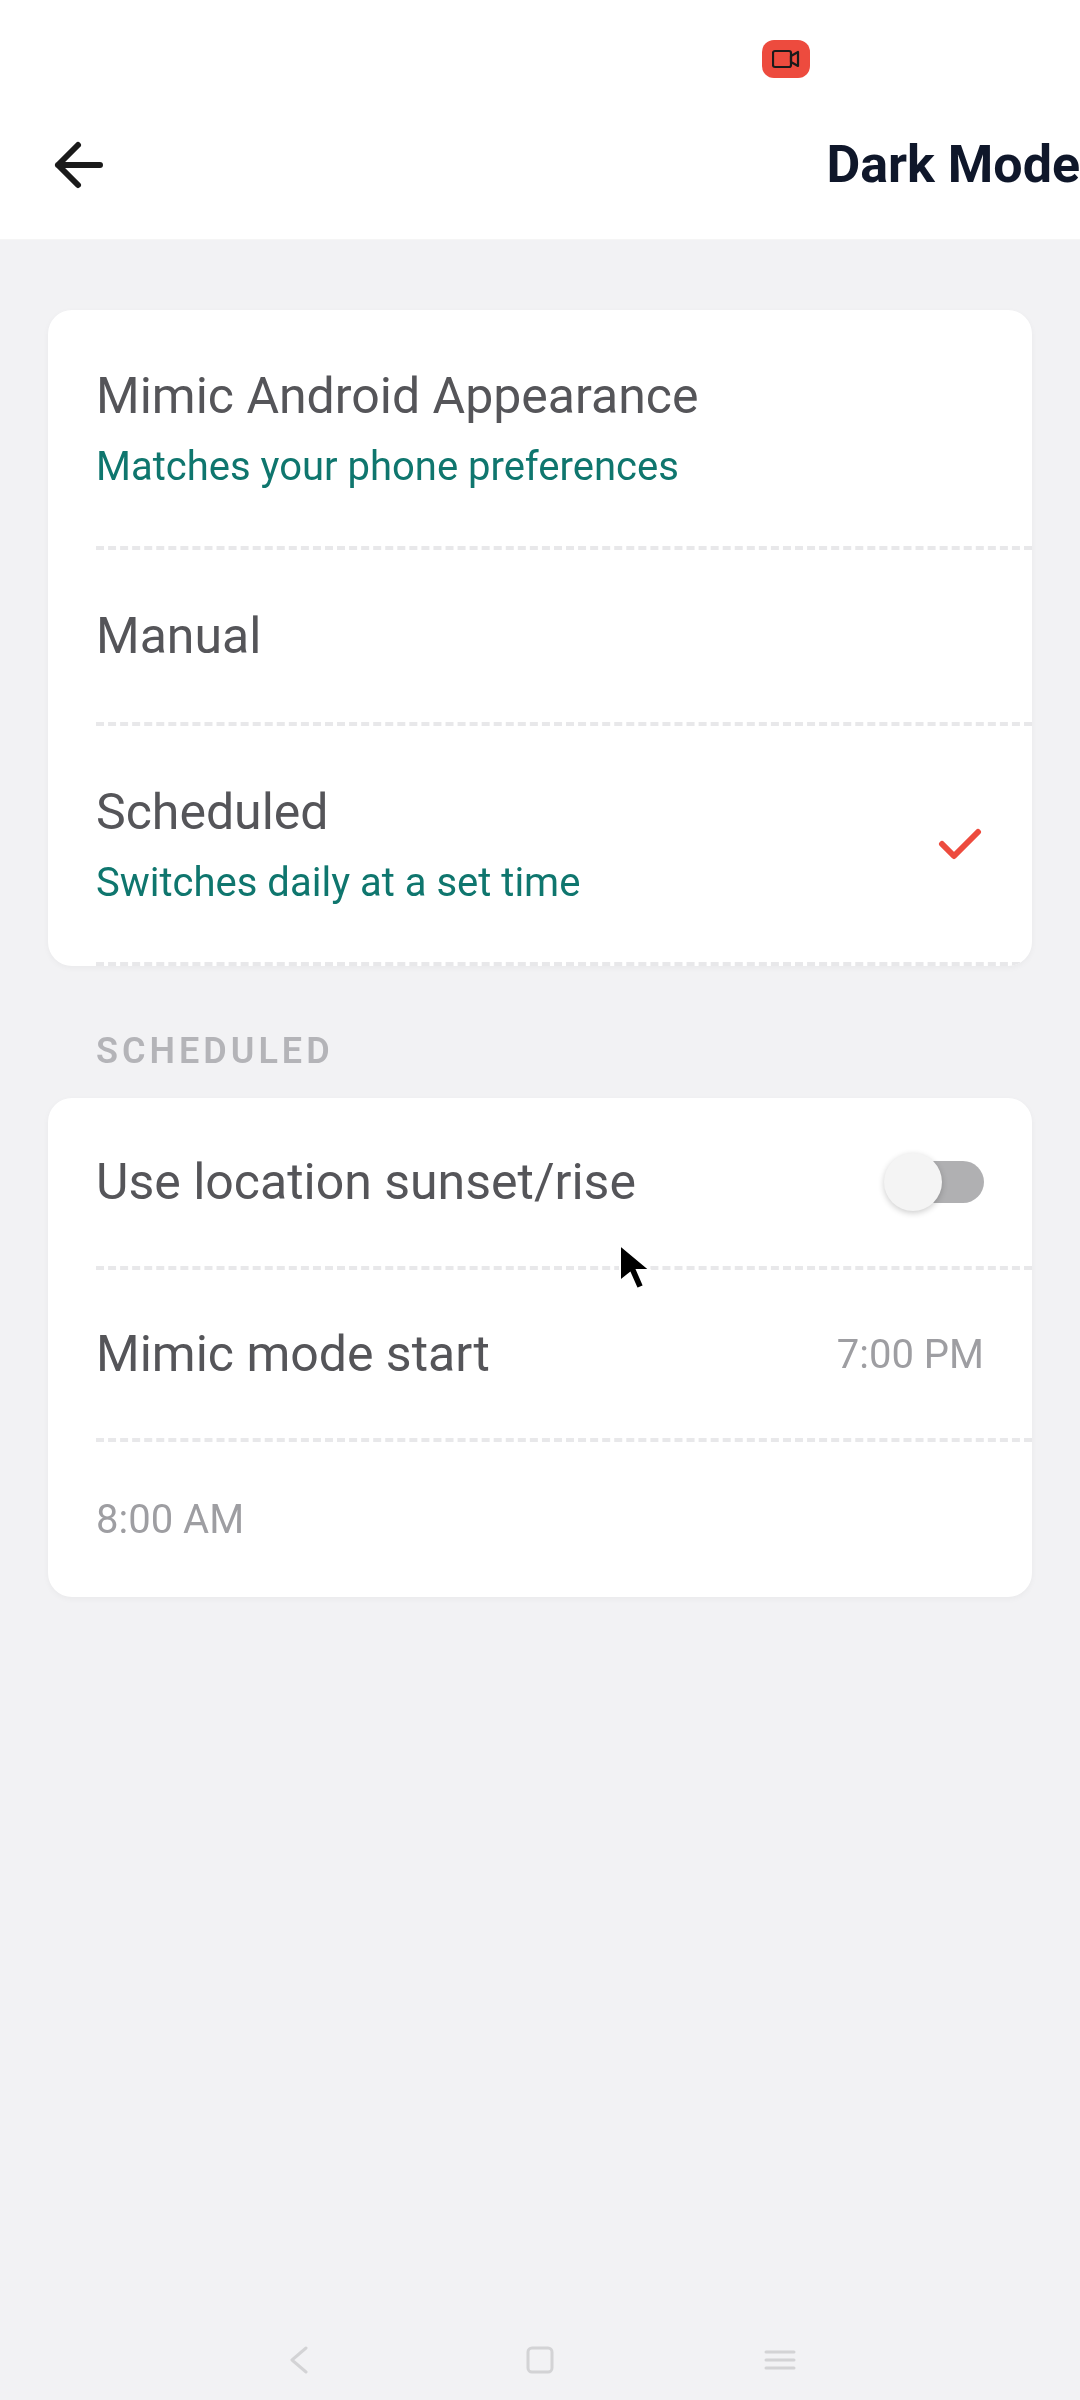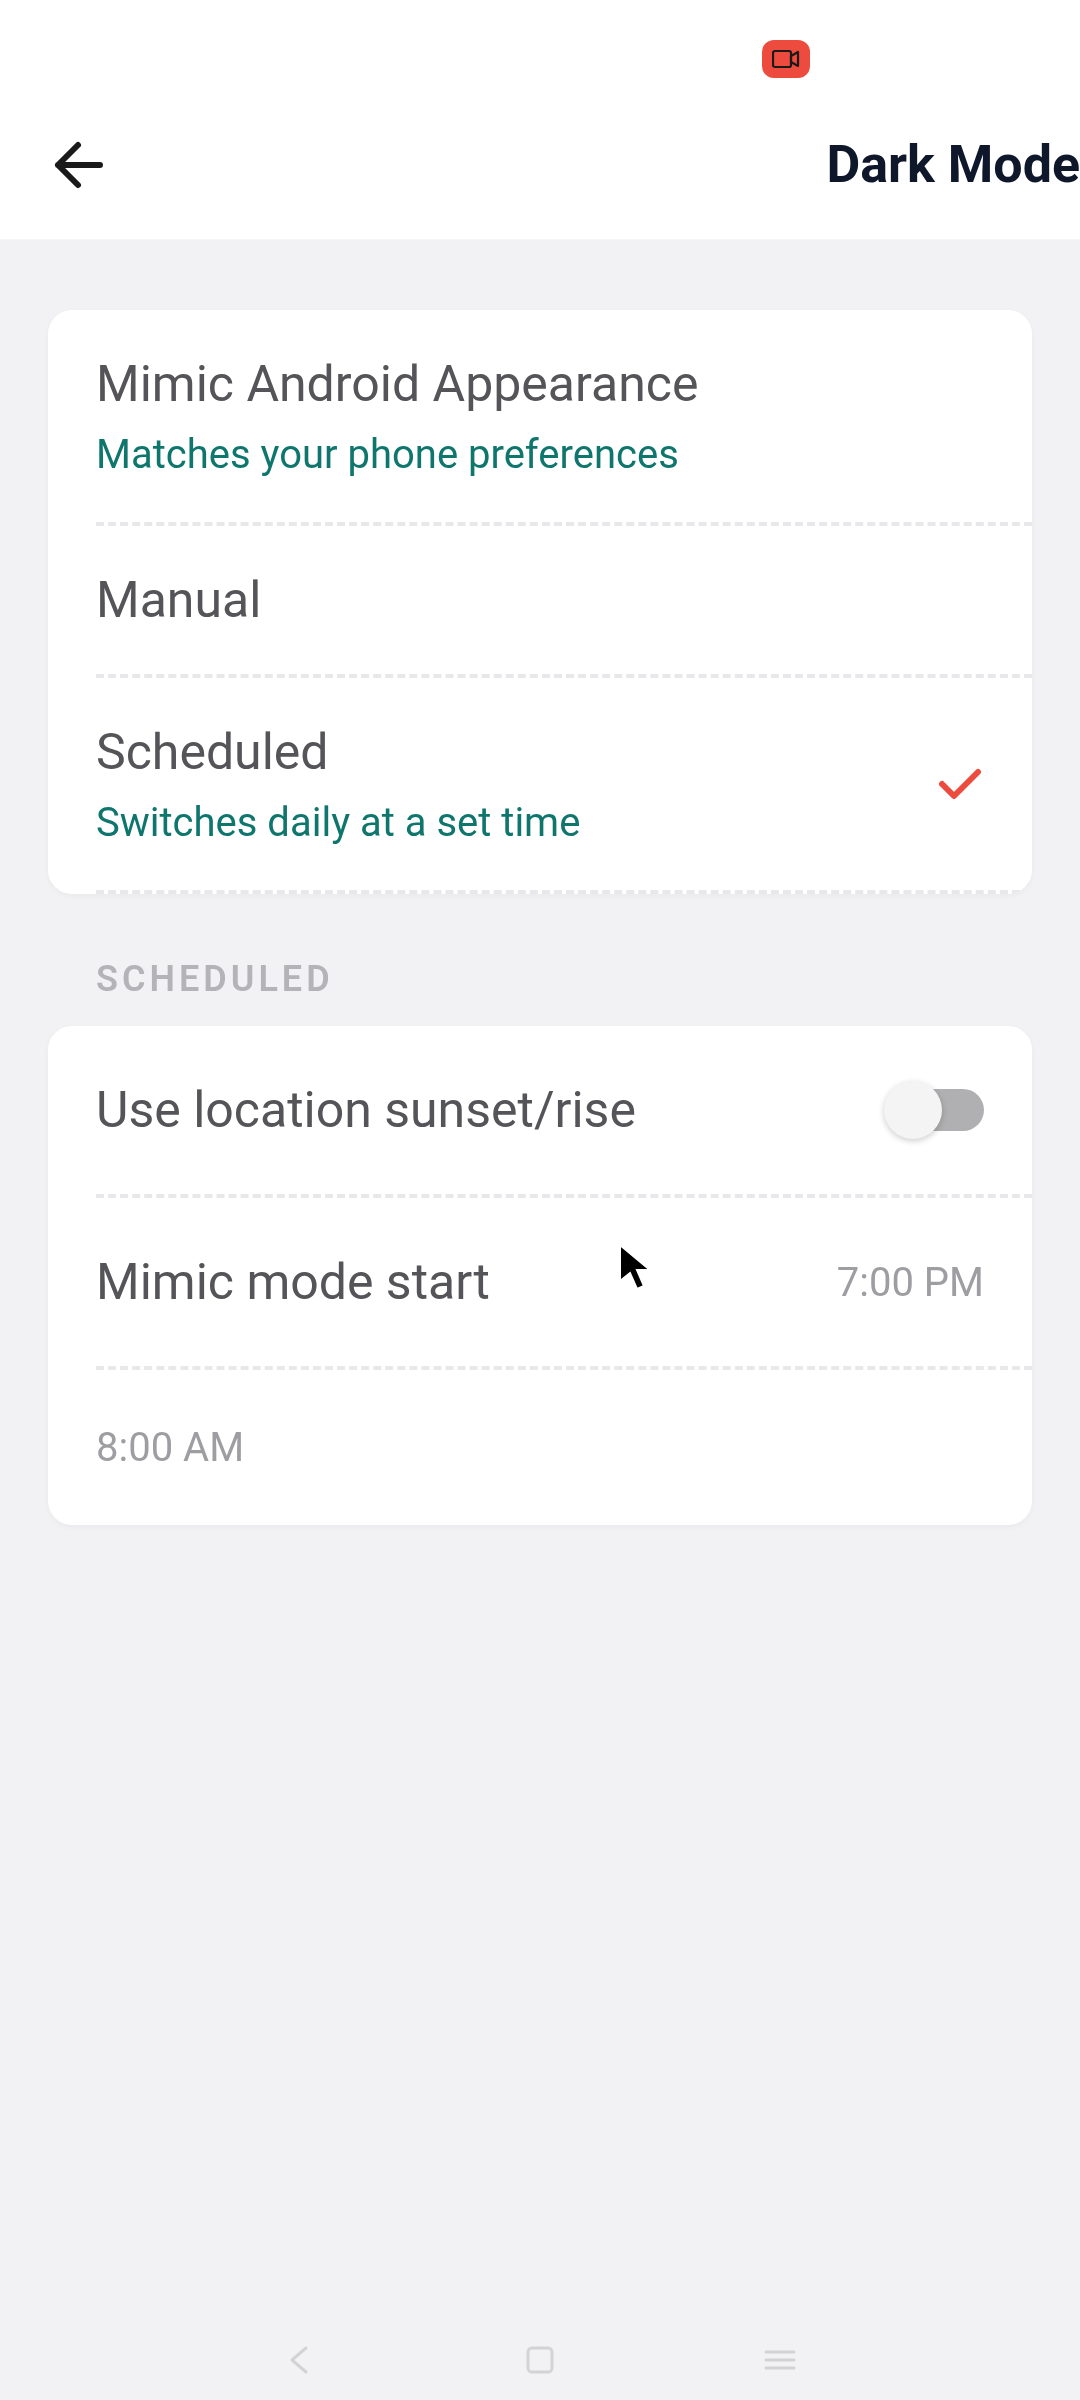--- a/index.html
+++ b/index.html
@@ -66,21 +66,21 @@
     .content {
       padding: 70px 48px 0;
     }
     .card {
       background: #ffffff;
       border-radius: 24px;
       box-shadow: 0 2px 6px rgba(0,0,0,0.04);
       overflow: hidden;
     }
     .row {
-      padding: 44px 48px;
+      padding: 56px 48px;
       display: flex;
       align-items: center;
       justify-content: space-between;
       position: relative;
     }
     .row-single {
       padding: 54px 48px;
     }
     .row-content {
       flex: 1;

